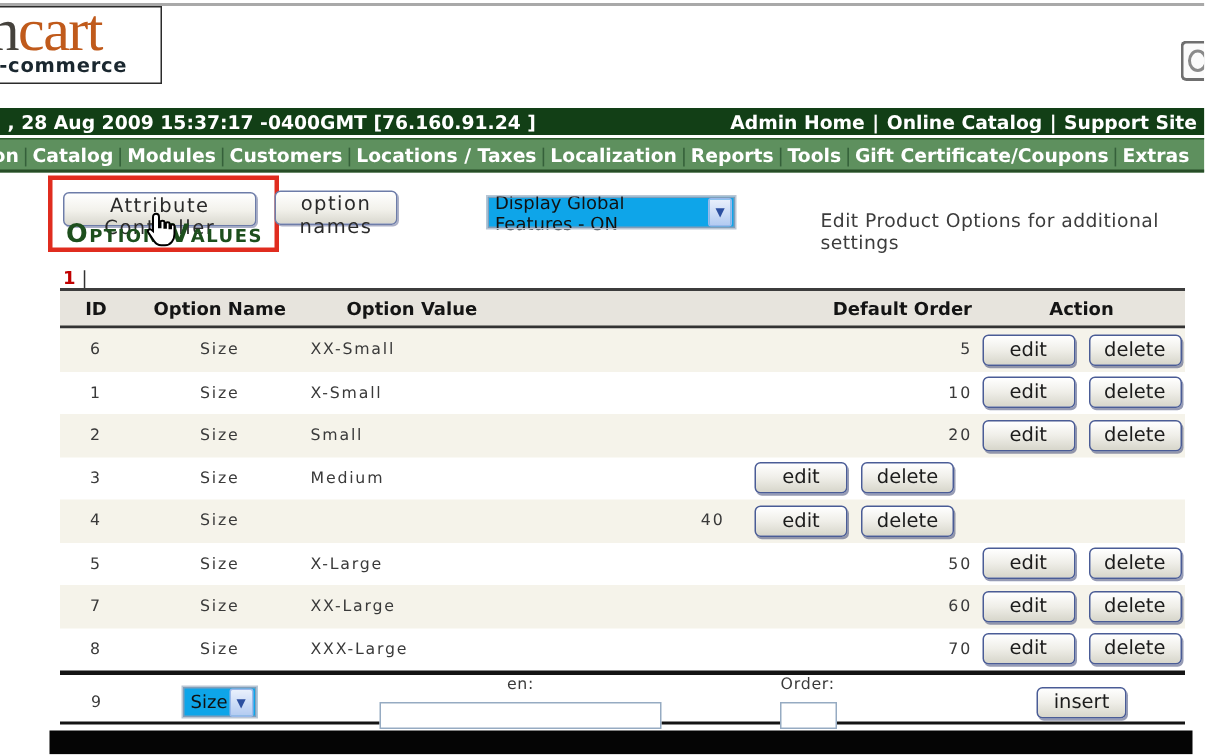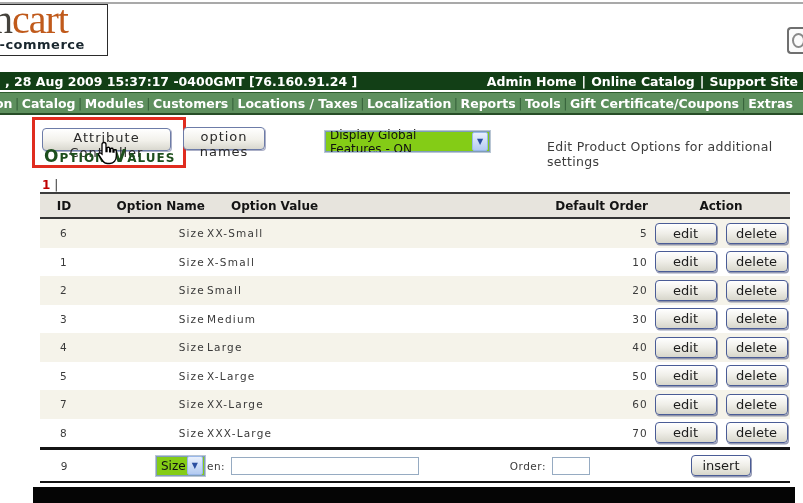--- a/index.html
+++ b/index.html
@@ -34,51 +34,51 @@
   
   .toolbtn{position:absolute;height:23px;background:linear-gradient(#ffffff,#f2f1eb 55%,#d9d8cf);border:1px solid #6d7ca8;border-radius:4px;box-shadow:1px 1px 0 rgba(70,80,130,.45);font-family:"DejaVu Sans",sans-serif;font-size:13px;color:#2a2a2a;letter-spacing:1px;}
   #btn-attr{left:42px;top:128px;width:129px;}
   #btn-optnames{left:183px;top:127px;width:82px;}
 
   .red-box{position:absolute;left:32px;top:117px;width:148px;height:45px;border:3px solid #e02c1f;pointer-events:none;}
 
   .hand-cursor{position:absolute;left:97px;top:141px;width:22px;height:24px;}
 
   
-  .xpselect{position:absolute;display:inline-flex;align-items:center;justify-content:space-between;background:#84cc16;border:1px solid #7f9db9;outline:1px solid #b9c6d4;box-sizing:border-box;font-size:12px;color:#111;padding-left:4px;}
+  .xpselect{position:absolute;display:inline-flex;align-items:center;justify-content:space-between;background:#0ea5e9;border:1px solid #7f9db9;outline:1px solid #b9c6d4;box-sizing:border-box;font-size:12px;color:#111;padding-left:4px;}
   #global-select{left:325px;top:131px;width:165px;height:21px;}
   .arrowbox{width:17px;height:17px;margin:1px;background:linear-gradient(#e9f0fc,#b3cbf1);border:1px solid #9ab8ea;border-radius:2px;color:#2b4fa0;font-size:8px;display:flex;align-items:center;justify-content:center;}
 
   .hint{position:absolute;left:547px;top:139px;font-size:12.5px;color:#3c3c3c;letter-spacing:.3px;}
 
   .section-title{position:absolute;left:44px;top:146px;font-size:17px;font-weight:bold;font-variant:small-caps;color:#1d4f1d;letter-spacing:1px;}
   .pagination{position:absolute;left:42px;top:178px;font-size:12px;font-weight:bold;}
   .pagination .num{color:#c00000;}
   .pagination .psep{color:#333;font-weight:normal;margin-left:4px;}
 
   
   .option-table{position:absolute;left:40px;top:192px;width:750px;border-top:2px solid #3c3c3c;}
   .thead,.trow,.insert-row{display:grid;grid-template-columns:48px 117px 282px 1fr 138px;align-items:center;}
   .thead{height:23px;background:#e7e4dd;border-bottom:2px solid #333;font-size:12px;font-weight:bold;color:#141414;}
   .trow{height:28.5px;font-size:10.5px;letter-spacing:1.2px;color:#3a3a3a;}
   .trow.cream{background:#f5f3ea;}
   .c-id{text-align:center;}
-  .c-name{text-align:right;}
+  .c-name{text-align:center;}
   .c-value{text-align:left;padding-left:2px;}
   .c-order{text-align:right;padding-right:4px;}
   .c-action{display:flex;justify-content:center;gap:9px;}
   .thead .c-value{padding-left:26px;}
 
   .xpbtn{width:62px;height:21px;background:linear-gradient(#ffffff,#efeee8 50%,#d7d6cb);border:1px solid #4a5c96;border-radius:4px;box-shadow:1px 1.5px 0 rgba(45,55,105,.5);font-family:"DejaVu Sans",sans-serif;font-size:13px;color:#1c1c1c;padding:0;}
 
   
   .insert-row{height:31px;border-top:3px solid #141414;border-bottom:2px solid #141414;font-size:10.5px;color:#3a3a3a;background:#fff;}
   .insert-row .c-order{padding-right:62px;}
   .mini-select{position:static;height:20px;width:49px;margin:0 auto;}
-  .field-wrap{display:flex;align-items:center;gap:6px;}
+  .field-wrap{display:flex;align-items:center;gap:6px;flex-direction:column;}
   .lang-label,.order-label{letter-spacing:.5px;}
   .txt-input{height:18px;border:1px solid #96abc2;background:#fff;box-sizing:border-box;}
   #en-input{width:188px;}
   #order-input{width:38px;}
   #insert-btn{width:60px;}
   .insert-wrap{display:flex;justify-content:center;}
 
   .bottom-bar{position:absolute;left:33px;top:487px;width:762px;height:16px;background:#050505;}
 </style>
 </head>
@@ -184,30 +184,28 @@
       <div class="c-order">20</div>
       <div class="c-action">
           <button class="xpbtn">edit</button>
           <button class="xpbtn">delete</button>
         </div>
     </div>
     <div class="trow">
       <div class="c-id">3</div>
       <div class="c-name">Size</div>
       <div class="c-value">Medium</div>
-      <div class="c-order">30</div>
       <div class="c-action">
           <button class="xpbtn">edit</button>
           <button class="xpbtn">delete</button>
         </div>
     </div>
     <div class="trow cream">
       <div class="c-id">4</div>
       <div class="c-name">Size</div>
-      <div class="c-value">Large</div>
       <div class="c-order">40</div>
       <div class="c-action">
           <button class="xpbtn">edit</button>
           <button class="xpbtn">delete</button>
         </div>
     </div>
     <div class="trow">
       <div class="c-id">5</div>
       <div class="c-name">Size</div>
       <div class="c-value">X-Large</div>

